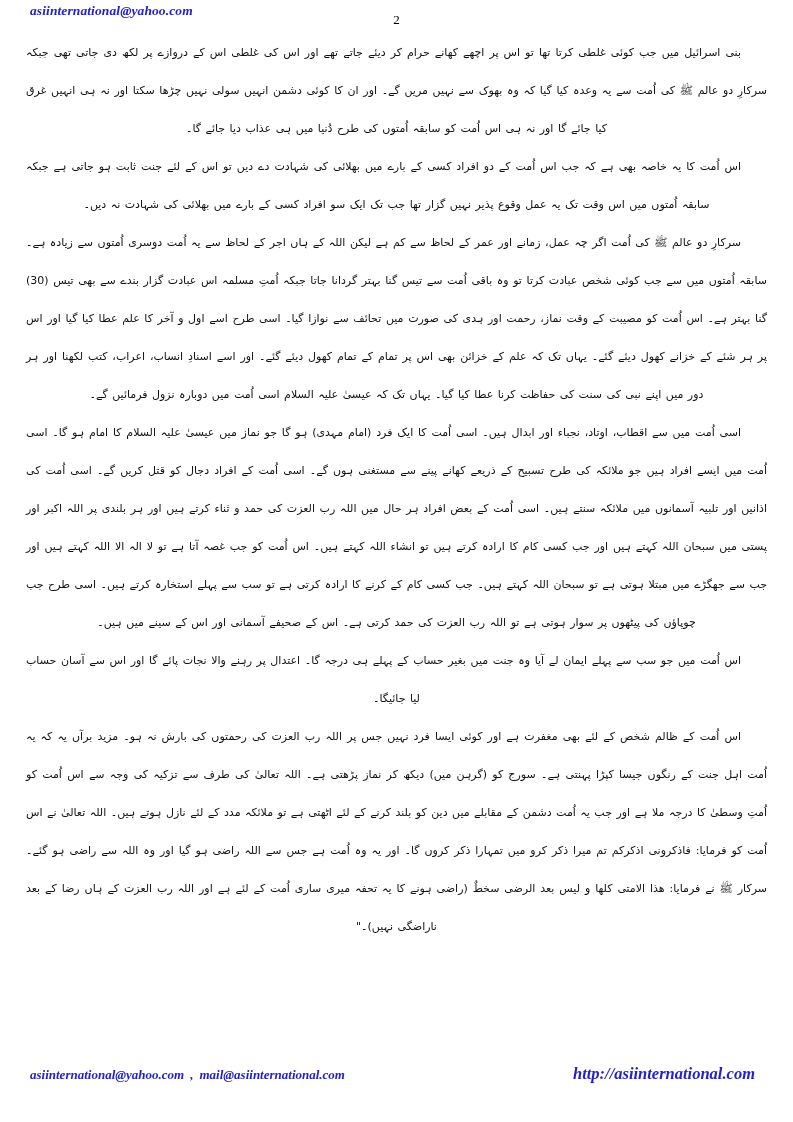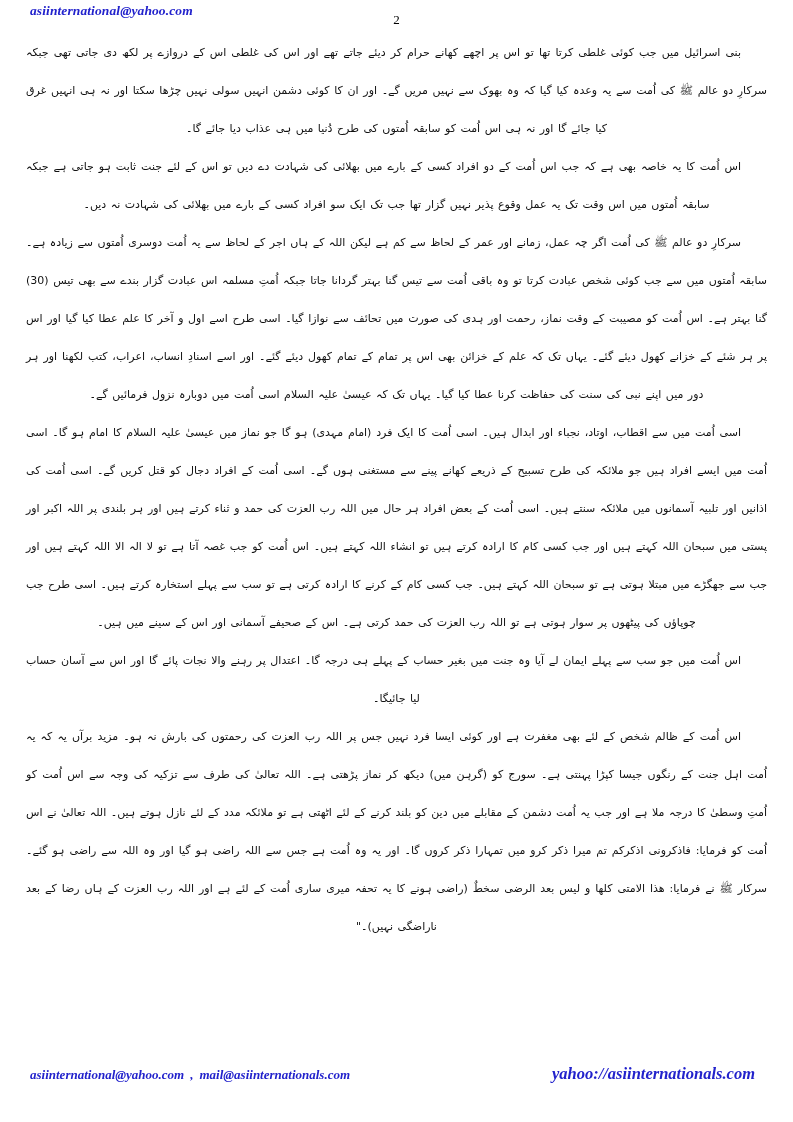--- a/index.html
+++ b/index.html
@@ -130,18 +130,18 @@
     <p class="para indent-first">اسی اُمت میں سے اقطاب، اوتاد، نجباء اور ابدال ہیں۔ اسی اُمت کا ایک فرد (امام مہدی) ہو گا جو نماز میں عیسیٰ علیہ السلام کا امام ہو گا۔ اسی اُمت میں ایسے افراد ہیں جو ملائکہ کی طرح تسبیح کے ذریعے کھانے پینے سے مستغنی ہوں گے۔ اسی اُمت کے افراد دجال کو قتل کریں گے۔ اسی اُمت کی اذانیں اور تلبیہ آسمانوں میں ملائکہ سنتے ہیں۔ اسی اُمت کے بعض افراد ہر حال میں اللہ رب العزت کی حمد و ثناء کرتے ہیں اور ہر بلندی پر اللہ اکبر اور پستی میں سبحان اللہ کہتے ہیں اور جب کسی کام کا ارادہ کرتے ہیں تو انشاء اللہ کہتے ہیں۔ اس اُمت کو جب غصہ آتا ہے تو لا الہ الا اللہ کہتے ہیں اور جب سے جھگڑے میں مبتلا ہوتی ہے تو سبحان اللہ کہتے ہیں۔ جب کسی کام کے کرنے کا ارادہ کرتی ہے تو سب سے پہلے استخارہ کرتے ہیں۔ اسی طرح جب چوپاؤں کی پیٹھوں پر سوار ہوتی ہے تو اللہ رب العزت کی حمد کرتی ہے۔ اس کے صحیفے آسمانی اور اس کے سینے میں ہیں۔</p>
 
     <p class="para indent-first">اس اُمت میں جو سب سے پہلے ایمان لے آیا وہ جنت میں بغیر حساب کے پہلے ہی درجہ گا۔ اعتدال پر رہنے والا نجات پائے گا اور اس سے آسان حساب لیا جائیگا۔</p>
 
     <p class="para indent-first">اس اُمت کے ظالم شخص کے لئے بھی مغفرت ہے اور کوئی ایسا فرد نہیں جس پر اللہ رب العزت کی رحمتوں کی بارش نہ ہو۔ مزید برآں یہ کہ یہ اُمت اہل جنت کے رنگوں جیسا کپڑا پہنتی ہے۔ سورج کو (گرہن میں) دیکھ کر نماز پڑھتی ہے۔ اللہ تعالیٰ کی طرف سے تزکیہ کی وجہ سے اس اُمت کو اُمتِ وسطیٰ کا درجہ ملا ہے اور جب یہ اُمت دشمن کے مقابلے میں دین کو بلند کرنے کے لئے اٹھتی ہے تو ملائکہ مدد کے لئے نازل ہوتے ہیں۔ اللہ تعالیٰ نے اس اُمت کو فرمایا: فاذکرونی اذکرکم تم میرا ذکر کرو میں تمہارا ذکر کروں گا۔ اور یہ وہ اُمت ہے جس سے اللہ راضی ہو گیا اور وہ اللہ سے راضی ہو گئے۔ سرکار ﷺ نے فرمایا: هذا الامتی کلها و لیس بعد الرضی سخطٌ (راضی ہونے کا یہ تحفہ میری ساری اُمت کے لئے ہے اور اللہ رب العزت کے ہاں رضا کے بعد ناراضگی نہیں)۔"</p>
 
   </div>
 
   <div class="page-footer">
     <div class="footer-left">
-      <span>asiinternational@yahoo.com</span><span class="sep">,</span><span>mail@asiinternationals.com</span>
+      <span>asiinternational@yahoo.com</span><span class="sep">,</span><span>mail@asiinternational.com</span>
     </div>
-    <div class="footer-url">yahoo://asiinternationals.com</div>
+    <div class="footer-url">http://asiinternational.com</div>
   </div>
 
 </div>
 
 </body></html>

